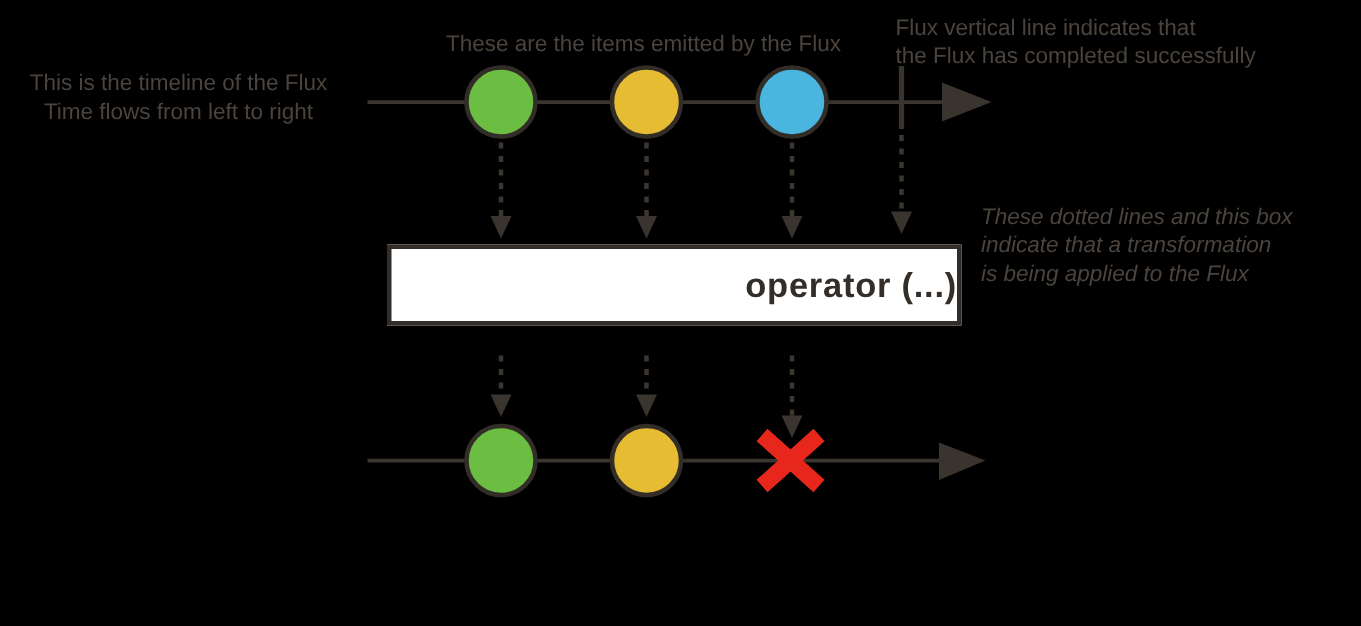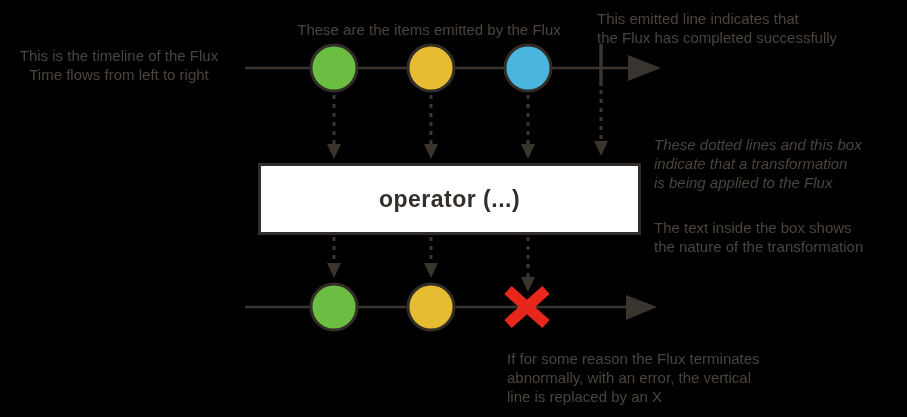--- a/index.html
+++ b/index.html
@@ -15,25 +15,25 @@
     position:absolute;
     color:#4b443e;
     font-size:15px;
     line-height:19px;
     white-space:pre-line;
   }
   .annotation.center{text-align:center;}
   #operator-box{
     position:absolute;
     left:258px;top:163px;
-    width:383px;height:72px;
+    width:383px;height:54px;
     box-sizing:border-box;
     background:#ffffff;
     border:3px solid #322d28;
-    display:flex;align-items:center;justify-content:center;
+    display:flex;align-items:center;justify-content:flex-end;
   }
   #operator-box .op-label{
     font-weight:bold;
     font-size:23px;
     color:#332e29;
     letter-spacing:0.5px;
   }
   .tl{stroke:#3a342e;stroke-width:2.5;}
   .tick{stroke:#3a342e;stroke-width:3.5;}
   .ah{fill:#3a342e;}
@@ -81,32 +81,27 @@
       <line x1="508" y1="290" x2="546" y2="324" stroke-width="11" stroke-linecap="butt" stroke="#e8271c"></line>
       <line x1="546" y1="290" x2="508" y2="324" stroke-width="11" stroke-linecap="butt" stroke="#e8271c"></line>
     </g>
   </svg>
 
   <div class="annotation center" style="left:268px;top:20px;width:322px;">These are the items emitted by the Flux</div>
 
   <div class="annotation center" style="left:6px;top:46px;width:226px;">This is the timeline of the Flux
 Time flows from left to right</div>
 
-  <div class="annotation" style="left:597px;top:9px;width:270px;">This emitted line indicates that
+  <div class="annotation" style="left:597px;top:9px;width:270px;">Flux vertical line indicates that
 the Flux has completed successfully</div>
 
   <div class="annotation" style="left:654px;top:135px;width:250px;font-style:italic;">These dotted lines and this box
 indicate that a transformation
 is being applied to the Flux</div>
 
-  <div class="annotation" style="left:654px;top:218px;width:250px;">The text inside the box shows
-the nature of the transformation</div>
 
 
-  <div class="annotation" style="left:507px;top:349px;width:300px;">If for some reason the Flux terminates
-abnormally, with an error, the vertical
-line is replaced by an X</div>
 
   <div id="operator-box">
     <span class="op-label">operator (...)</span>
   </div>
 
 </div>
 
 </body></html>

